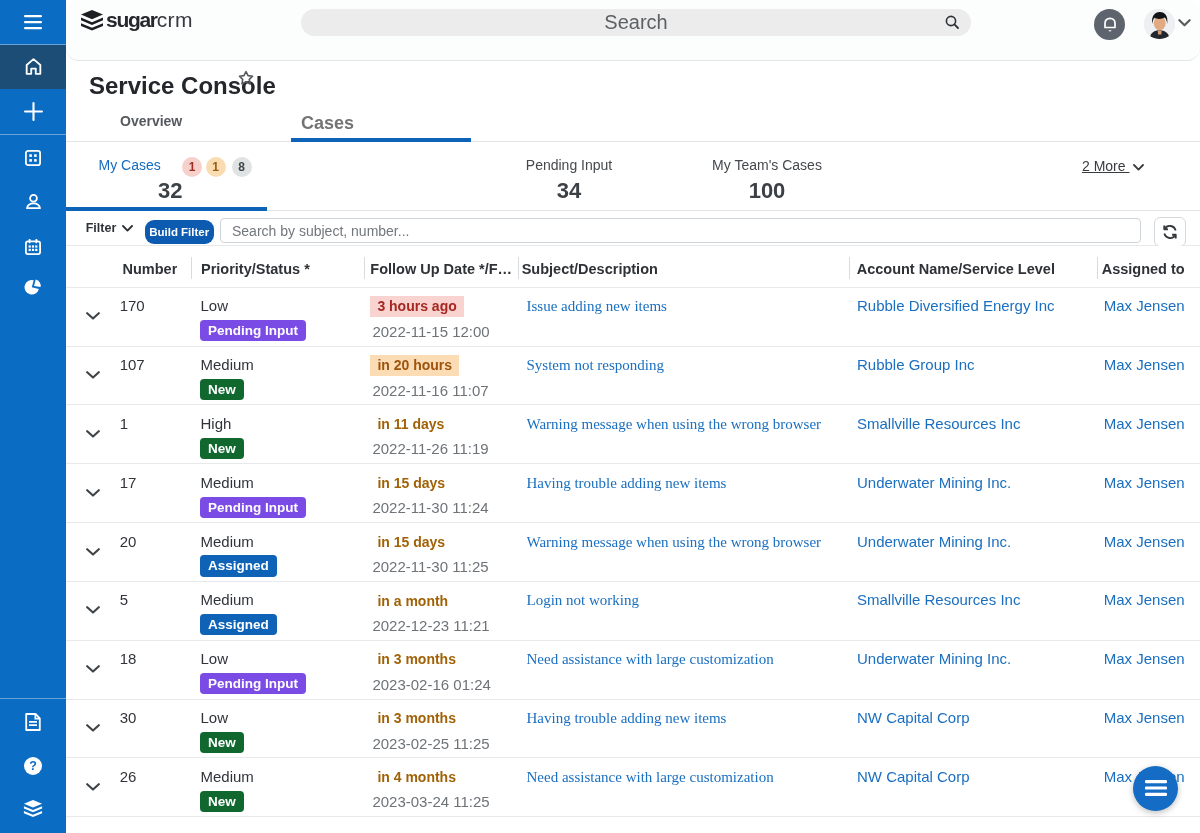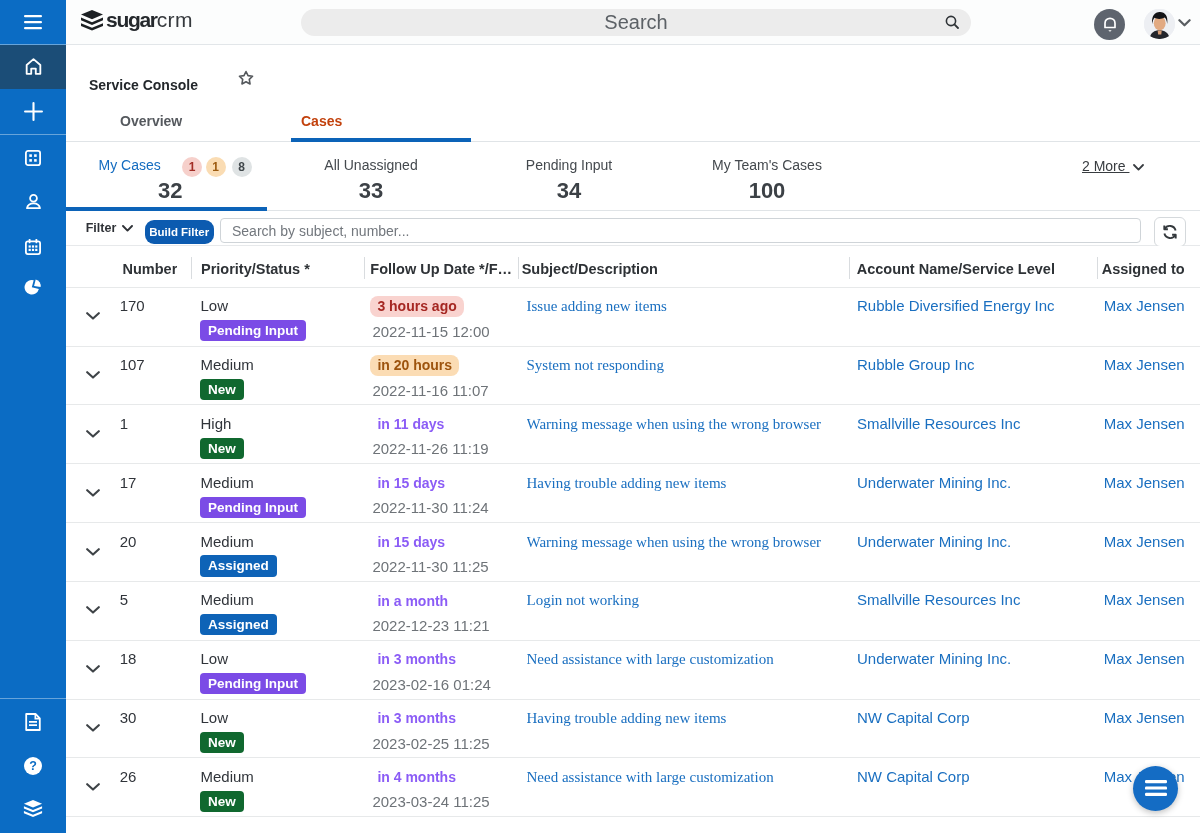--- a/index.html
+++ b/index.html
@@ -6,38 +6,38 @@
 body { font-family:"Liberation Sans",sans-serif; background:#fff; }
 #app { position:relative; width:1200px; height:833px; overflow:hidden; }
 
 
 .sidebar { position:absolute; left:0; top:0; width:66px; height:833px; background:#0b6cc4; }
 .sb-sep { position:absolute; left:0; width:66px; height:1px; background:rgba(255,255,255,0.38); }
 .sb-home { position:absolute; left:0; top:45px; width:66px; height:43.5px; background:#1b4d77; }
 .sbi { position:absolute; left:0; width:66px; display:flex; justify-content:center; }
 
 
-.topbar { position:absolute; left:66px; top:0; width:1134px; height:45px; background:#fcfdfd; border-bottom:1px solid #e2e6e9; }
+.topbar { position:absolute; left:66px; top:0; width:1134px; height:61px; background:#fcfdfd; border-bottom:1px solid #e2e6e9;border-radius:13px; }
 .logo { position:absolute; left:14px; top:10px; }
 .logotext { position:absolute; left:40px; top:8px; font-size:21px; color:#25292d; letter-spacing:-1.3px; font-weight:700; }
 .logotext .crm { font-weight:400; letter-spacing:0.4px; color:#35393d; }
 .searchpill { position:absolute; left:235px; top:8.5px; width:670px; height:27.5px; border-radius:14px; background:#ececec; }
 .searchpill .ph { position:absolute; left:0; right:0; top:0; bottom:0; display:flex; align-items:center; justify-content:center; font-size:20px; color:#5c6166; }
 .mag { position:absolute; left:879px; top:15px; }
 .bellbtn { position:absolute; left:1028px; top:8.5px; width:31px; height:31px; border-radius:50%; background:#5e646e; display:flex; align-items:center; justify-content:center; }
 .avatar { position:absolute; left:1078px; top:8.5px; width:30.5px; height:30.5px; border-radius:50%; overflow:hidden; background:#eef0f4; }
 .caret-top { position:absolute; left:1112px; top:19px; }
 
 
 .page { position:absolute; left:66px; top:0; width:1134px; height:833px; background:none; }
-.title { position:absolute; left:23px; top:75px; font-size:14px; line-height:21px; font-weight:700; color:#23272b; }
+.title { position:absolute; left:23px; top:75px; font-size:24px; line-height:21px; font-weight:700; color:#23272b; }
 .star { position:absolute; left:171.5px; top:69.5px; }
 .tab-border { position:absolute; left:0; top:141px; width:1134px; height:1px; background:#e0e4e7; }
 .tab1 { position:absolute; left:54px; top:113px; width:62px; text-align:center; font-size:14px; font-weight:700; color:#55595e; }
-.tab2 { position:absolute; left:235px; top:113px; font-size:14px; font-weight:700; color:#c2410c; }
+.tab2 { position:absolute; left:235px; top:113px; font-size:18px; font-weight:700; color:#737373; }
 .tab-underline { position:absolute; left:225px; top:138px; width:180px; height:4px; background:#0c63b8; }
 
 
 .stats { position:absolute; left:0; top:142px; width:1134px; height:69px; border-bottom:1px solid #e0e4e7; }
 .scell { position:absolute; top:0; height:68px; }
 .slabel { position:absolute; left:0; right:0; top:15px; text-align:center; font-size:14px; color:#44494e; }
 .snum { position:absolute; left:0; right:0; top:36px; text-align:center; font-size:22px; font-weight:700; color:#3c4146; }
 .mycases-label { position:absolute; left:32.5px; top:15px; font-size:14px; color:#146cc0; }
 .mc-badge { position:absolute; top:14.5px; width:20px; height:20px; border-radius:50%; font-size:12px; font-weight:700; display:flex; align-items:center; justify-content:center; }
 .mc1 { left:116px; background:#f6d0cb; color:#a22c25; }
@@ -61,24 +61,24 @@
 .th { position:absolute; top:0; height:40.6px; line-height:47px; font-size:14.5px; font-weight:700; color:#2e3236; white-space:nowrap; overflow:hidden; text-overflow:ellipsis; }
 .thsep { position:absolute; top:11px; width:1px; height:22px; background:#d9dcdf; }
 .trow { position:absolute; left:66px; width:1134px; height:58.85px; }
 .trow .chev { position:absolute; left:19.5px; top:25.5px; width:14px; height:8px; }
 .c-num { position:absolute; left:53.7px; top:10.5px; font-size:15px; line-height:18px; color:#30343a; }
 .c-pri { position:absolute; left:134.5px; top:10.5px; font-size:15px; line-height:18px; color:#30343a; }
 .badge { position:absolute; left:134px; top:33.4px; height:21.2px; border-radius:4px; color:#fff; font-size:13.5px; font-weight:700; line-height:21.2px; padding:0 8px; }
 .st-purple { background:#7b4be6; }
 .st-green { background:#10682f; }
 .st-blue { background:#0e63b7; }
-.c-ago { position:absolute; left:304.4px; top:9.8px; height:20.6px; line-height:20.6px; font-size:14px; font-weight:700; border-radius:8px; padding:0 7px; }
+.c-ago { position:absolute; left:304.4px; top:9.8px; height:20.6px; line-height:20.6px; font-size:14px; font-weight:700; border-radius:0; padding:0 7px; }
 .ago-red { background:#f9d3cf; color:#a52722; }
 .ago-orange { background:#fbdcb4; color:#9d540e; }
-.ago-plain { color:#8b5cf6; }
+.ago-plain { color:#a16207; }
 .c-date { position:absolute; left:306.4px; top:36px; font-size:15px; line-height:18px; color:#6e7378; }
 .c-subj { position:absolute; left:460.5px; top:10.5px; font-size:15px; line-height:18px; color:#1a6fc0; max-width:315px; white-space:nowrap; overflow:hidden; text-overflow:ellipsis;font-family:Liberation Serif, serif; }
 .c-acct { position:absolute; left:791px; top:10.5px; font-size:15px; line-height:18px; color:#1a6fc0; }
 .c-asgn { position:absolute; left:1037.7px; top:10.5px; font-size:15px; line-height:18px; color:#1a6fc0; }
 .rowsep { position:absolute; left:66px; width:1134px; height:1px; background:#e7e9ea; }
 
 .fab { position:absolute; left:1133px; top:765.5px; width:45px; height:45px; border-radius:50%; background:#146cc4; box-shadow:0 2px 6px rgba(0,0,0,0.25); display:flex; align-items:center; justify-content:center; }
 </style></head>
 <body>
 <div id="app">
@@ -211,24 +211,20 @@
     <div class="tab-underline"></div>
 
     <div class="stats">
       <div class="mycases-label">My Cases</div>
       <div class="mc-badge mc1">1</div>
       <div class="mc-badge mc2">1</div>
       <div class="mc-badge mc3">8</div>
       <div class="mycases-num">32</div>
       <div class="mc-underline"></div>
 
-  <div class="scell" style="left:206px;width:198px">
-    <div class="slabel">All Unassigned</div>
-    <div class="snum">33</div>
-  </div>
   <div class="scell" style="left:404px;width:198px">
     <div class="slabel">Pending Input</div>
     <div class="snum">34</div>
   </div>
   <div class="scell" style="left:602px;width:198px">
     <div class="slabel">My Team's Cases</div>
     <div class="snum">100</div>
   </div>
       <div class="more">2 More
         <svg width="11" height="7" viewBox="0 0 11 7" style="margin-left:4px">

